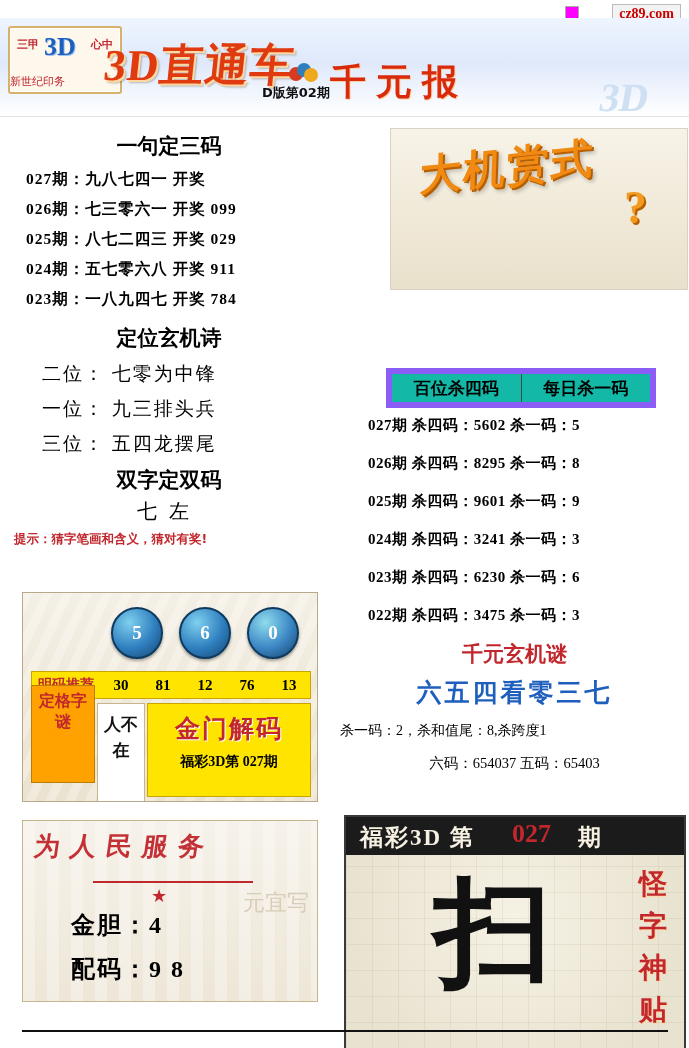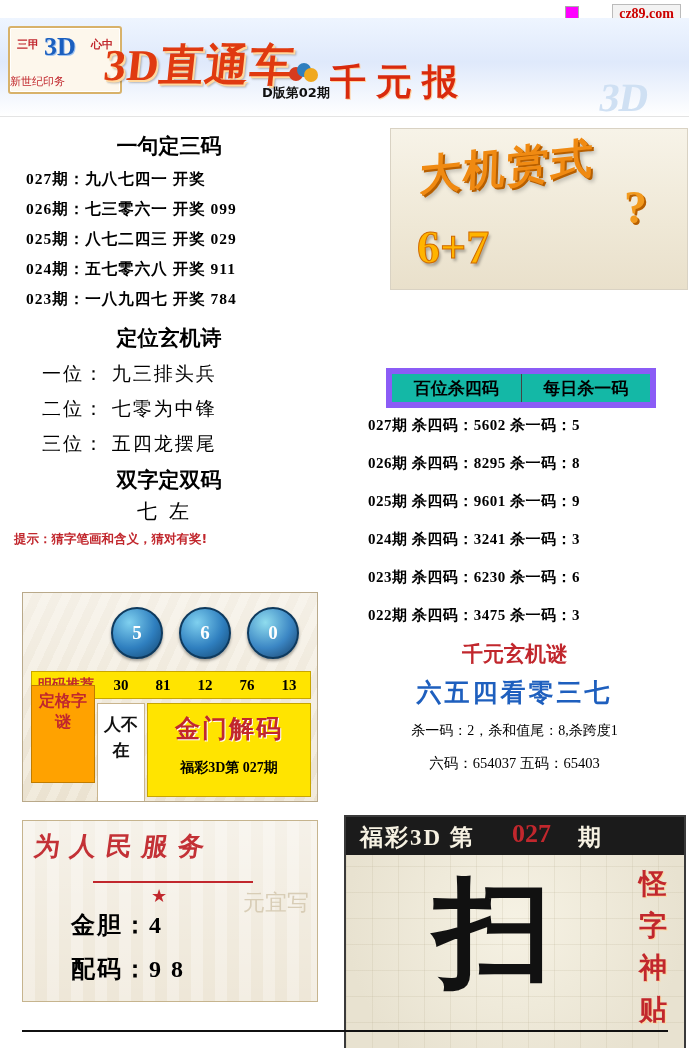--- a/index.html
+++ b/index.html
@@ -168,21 +168,21 @@
   .jinmen-box{
     position:absolute;left:124px;top:110px;width:162px;height:92px;
     background:#ffe400;border:1px solid #c8a500;text-align:center;
   }
   .jinmen-title{
     margin-top:8px;font-size:25px;font-weight:bold;color:#c1272d;
     font-family:"Liberation Serif", serif;letter-spacing:2px;
     text-shadow:1px 1px 0 #fff;
   }
   .jinmen-sub{
-    margin-top:14px;font-size:14px;font-weight:bold;color:#000;
+    margin-top:8px;font-size:14px;font-weight:bold;color:#000;
     font-family:"Liberation Serif", serif;
   }
 
   
   .calli-panel{
     position:absolute;left:22px;top:820px;width:294px;height:180px;
     border:1px solid #c6b48e;
     background:
       linear-gradient(180deg,rgba(255,255,255,.5),rgba(255,255,255,.1)),
       repeating-linear-gradient(90deg,#f2ece0 0 12px,#ece4d3 12px 24px);
@@ -260,21 +260,21 @@
     font-family:"Liberation Serif", serif;letter-spacing:.5px;
   }
 
   .qyxjm-title{position:absolute;left:0;top:516px;width:349px;}
   .qyxjm-riddle{
     position:absolute;left:0;top:552px;width:349px;text-align:center;
     font-size:25px;font-weight:bold;color:#1e5fbe;
     font-family:Liberation Serif, serif;letter-spacing:3px;
   }
   .qyxjm-line1{
-    position:absolute;left:0;top:598px;width:349px;text-align:center;
+    position:absolute;left:0;top:598px;width:349px;text-align:left;
     font-size:14px;color:#000;font-family:"Liberation Serif", serif;
   }
   .qyxjm-line2{
     position:absolute;left:0;top:630px;width:349px;text-align:center;
     font-size:14.5px;color:#000;font-family:"Liberation Serif", serif;
   }
 
   .char-panel{
     position:absolute;left:4px;top:658px;width:338px;height:232px;
     border:2px solid #3a3a3a;
@@ -350,22 +350,22 @@
   <div class="col-left">
 
     <div class="sec-title yjdsm-title">一句定三码</div>
     <div class="list-line">027期：九八七四一 开奖</div>
     <div class="list-line">026期：七三零六一 开奖 099</div>
     <div class="list-line">025期：八七二四三 开奖 029</div>
     <div class="list-line">024期：五七零六八 开奖 911</div>
     <div class="list-line">023期：一八九四七 开奖 784</div>
 
     <div class="sec-title dwxjs-title">定位玄机诗</div>
+    <div class="poem-line">二位：  七零为中锋</div>
     <div class="poem-line">一位：  九三排头兵</div>
-    <div class="poem-line">二位：  七零为中锋</div>
     <div class="poem-line">三位：  五四龙摆尾</div>
 
     <div class="sec-title szdsm-title">双字定双码</div>
     <div class="szdsm-value">七左</div>
 
     <div class="tip-line">提示：猜字笔画和含义，猜对有奖!</div>
   </div>
 
   <div class="ball-panel">
     <div class="ball b1">5</div>
@@ -398,21 +398,20 @@
     <div class="calli-ghost">元宜写</div>
     <div class="calli-jd">金胆：4</div>
     <div class="calli-pm">配码：9 8</div>
   </div>
 
   <div class="col-right">
 
     <div class="promo-banner">
       <div class="promo-word">大机赏式</div>
       <div class="promo-q">?</div>
-      <div class="promo-num">6+7</div>
     </div>
 
     <div class="kill-head">
       <div>百位杀四码</div>
       <div class="sep"></div>
       <div>每日杀一码</div>
     </div>
 
     <div class="kill-row" style="top:292px">027期 杀四码：5602 杀一码：5</div>
     <div class="kill-row" style="top:330px">026期 杀四码：8295 杀一码：8</div>

